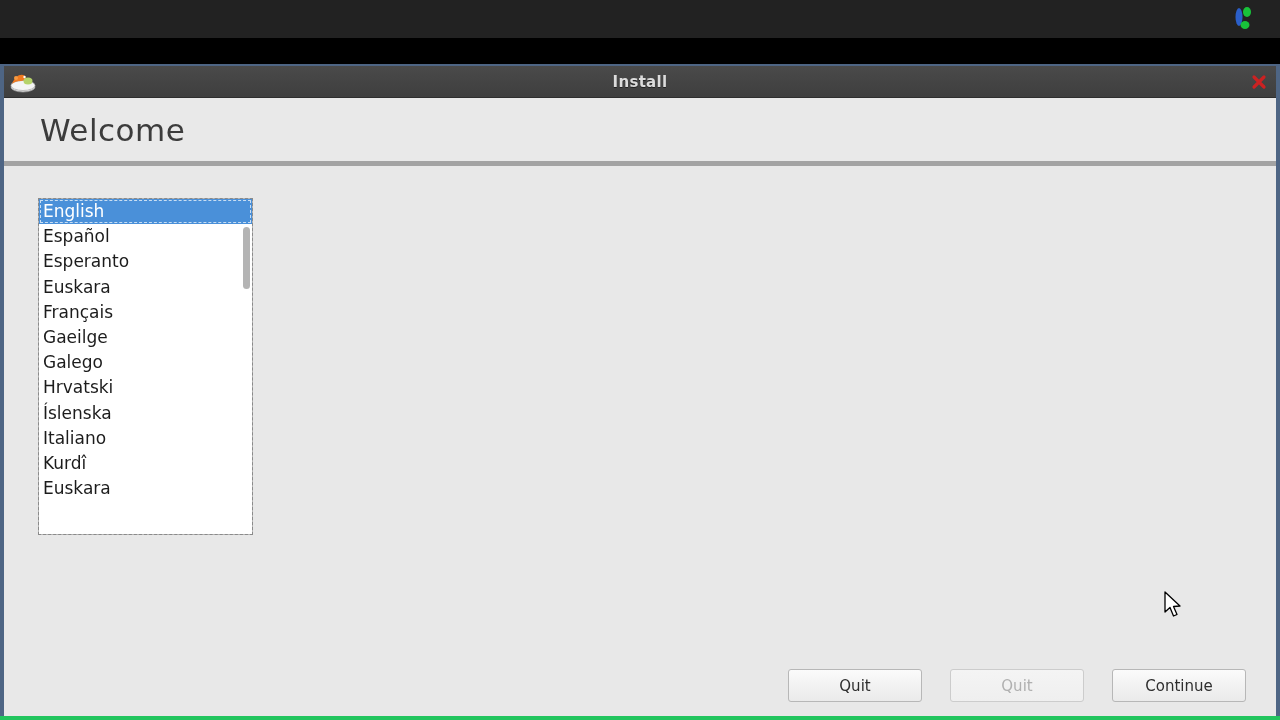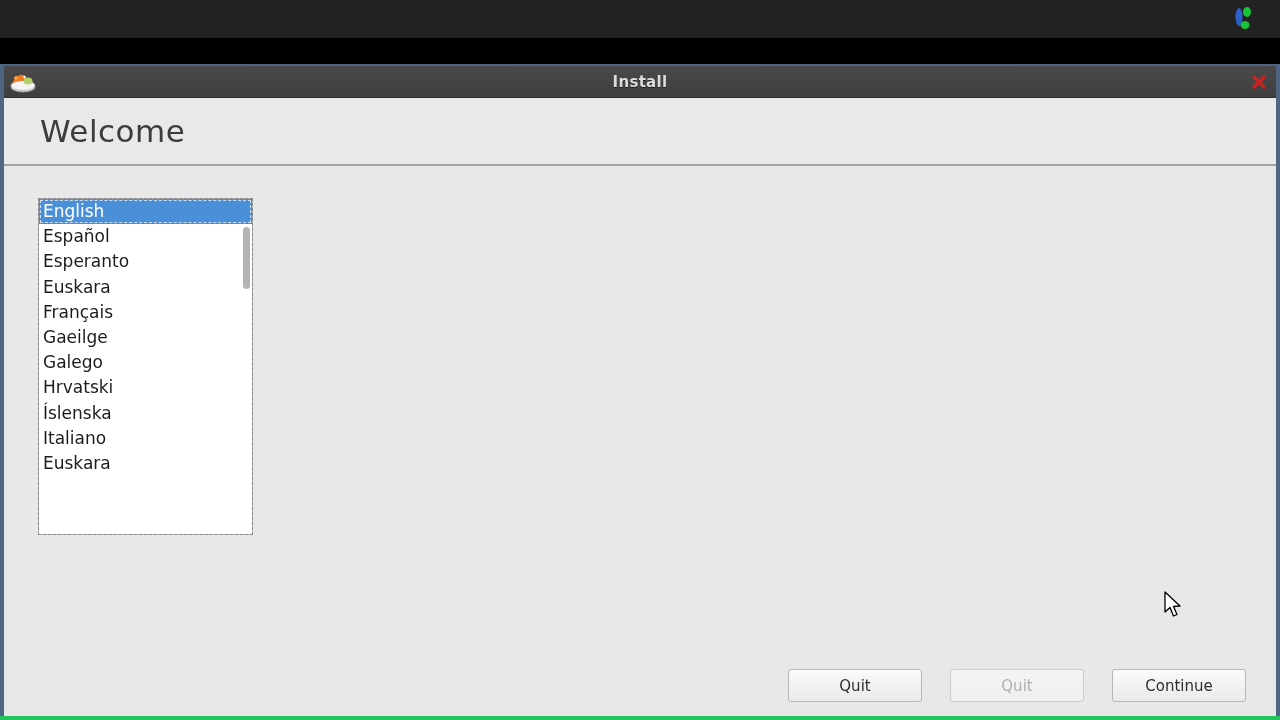--- a/index.html
+++ b/index.html
@@ -83,21 +83,21 @@
     align-items: center;
     justify-content: center;
     cursor: pointer;
   }
   .titlebar-close svg { display: block; }
 
   
   .page-header {
     height: 68px;
     background: #e9e9e9;
-    border-bottom: 2px solid #a3a3a3;
+    border-bottom: 5px solid #a3a3a3;
     display: flex;
     align-items: center;
     padding-left: 36px;
   }
   .page-title {
     font-size: 31px;
     font-weight: normal;
     color: #3c3c3c;
     letter-spacing: 0.5px;
   }
@@ -232,20 +232,21 @@
             <li class="lang-item selected">English</li>
             <li class="lang-item">Español</li>
             <li class="lang-item">Esperanto</li>
             <li class="lang-item">Euskara</li>
             <li class="lang-item">Français</li>
             <li class="lang-item">Gaeilge</li>
             <li class="lang-item">Galego</li>
             <li class="lang-item">Hrvatski</li>
             <li class="lang-item">Íslenska</li>
             <li class="lang-item">Italiano</li>
+            <li class="lang-item">Kurdî</li>
             <li class="lang-item">Euskara</li>
           </ul>
         <div class="lang-scrollbar">
           <div class="lang-scroll-thumb"></div>
         </div>
       </div>
 
       <div class="nav-buttons">
         <button class="nav-btn">Quit</button>
         <button class="nav-btn disabled" disabled="">Quit</button>

